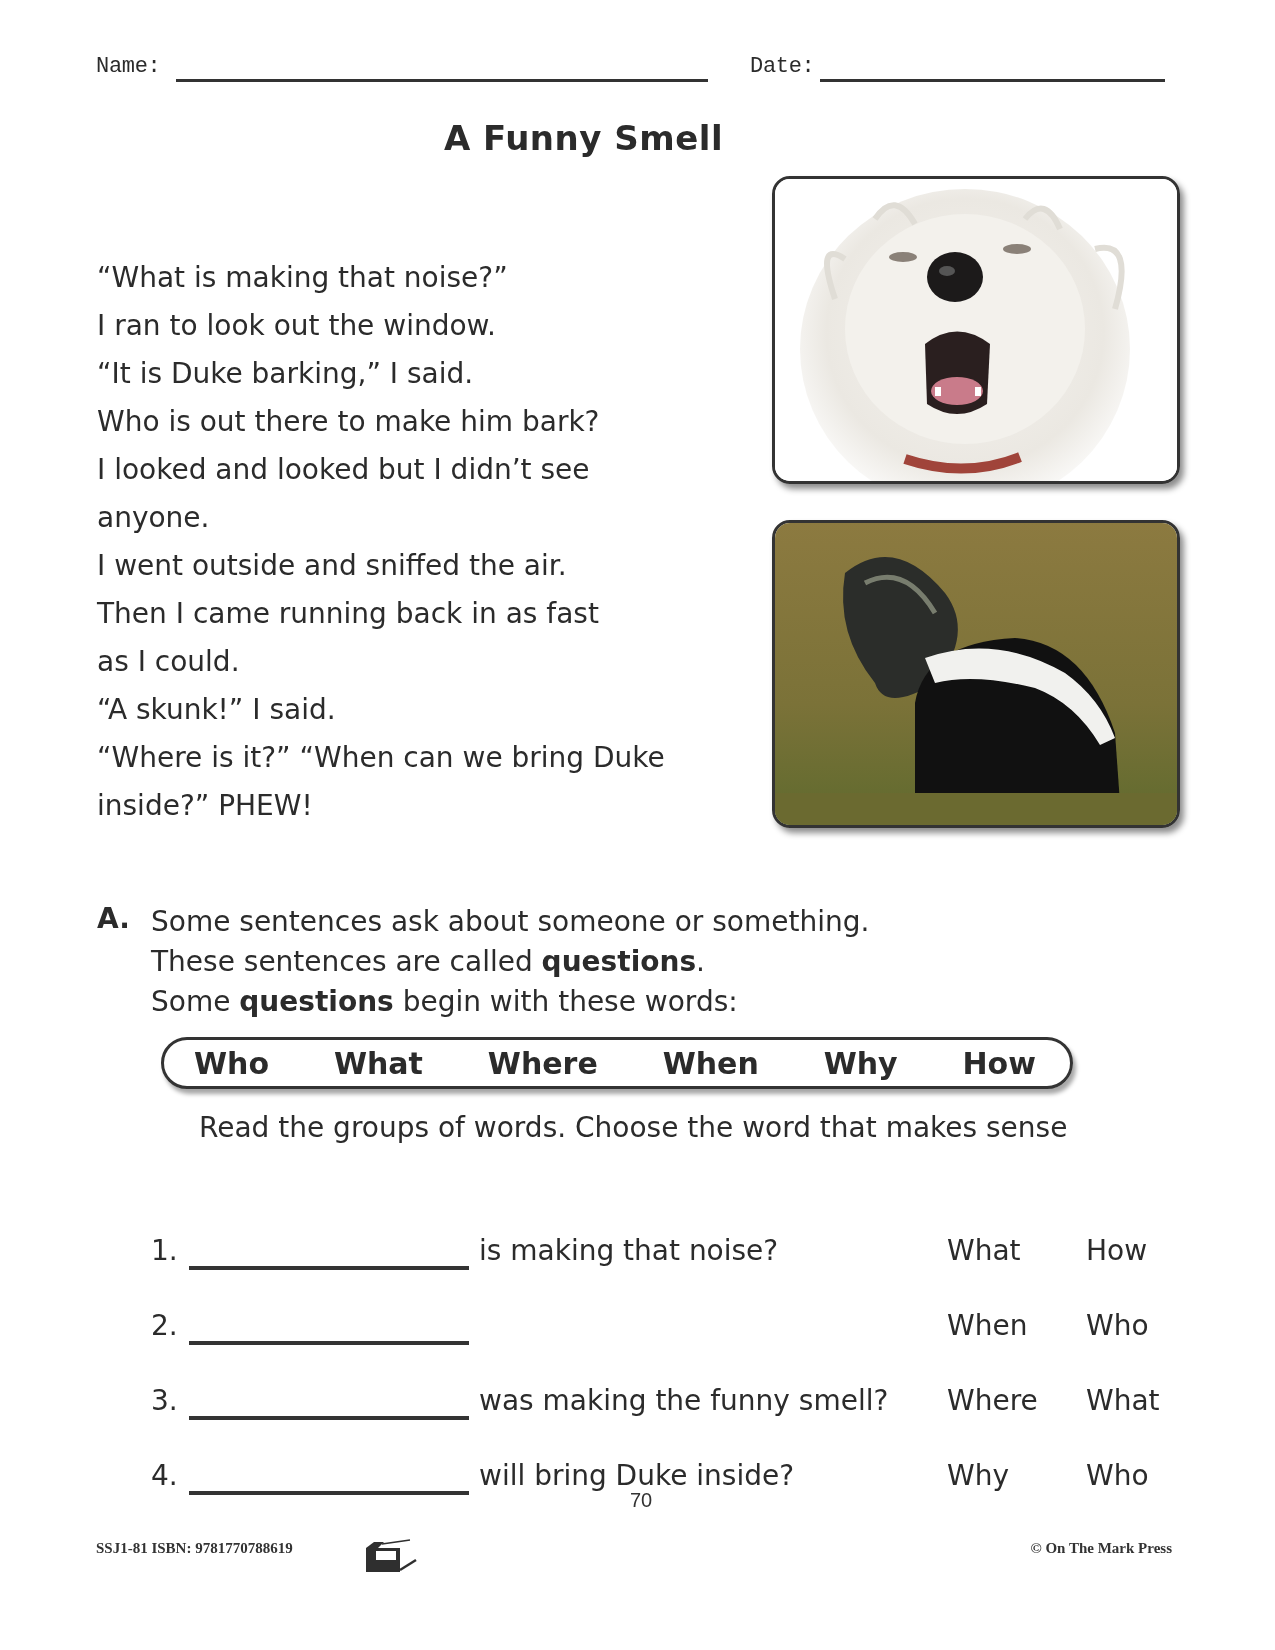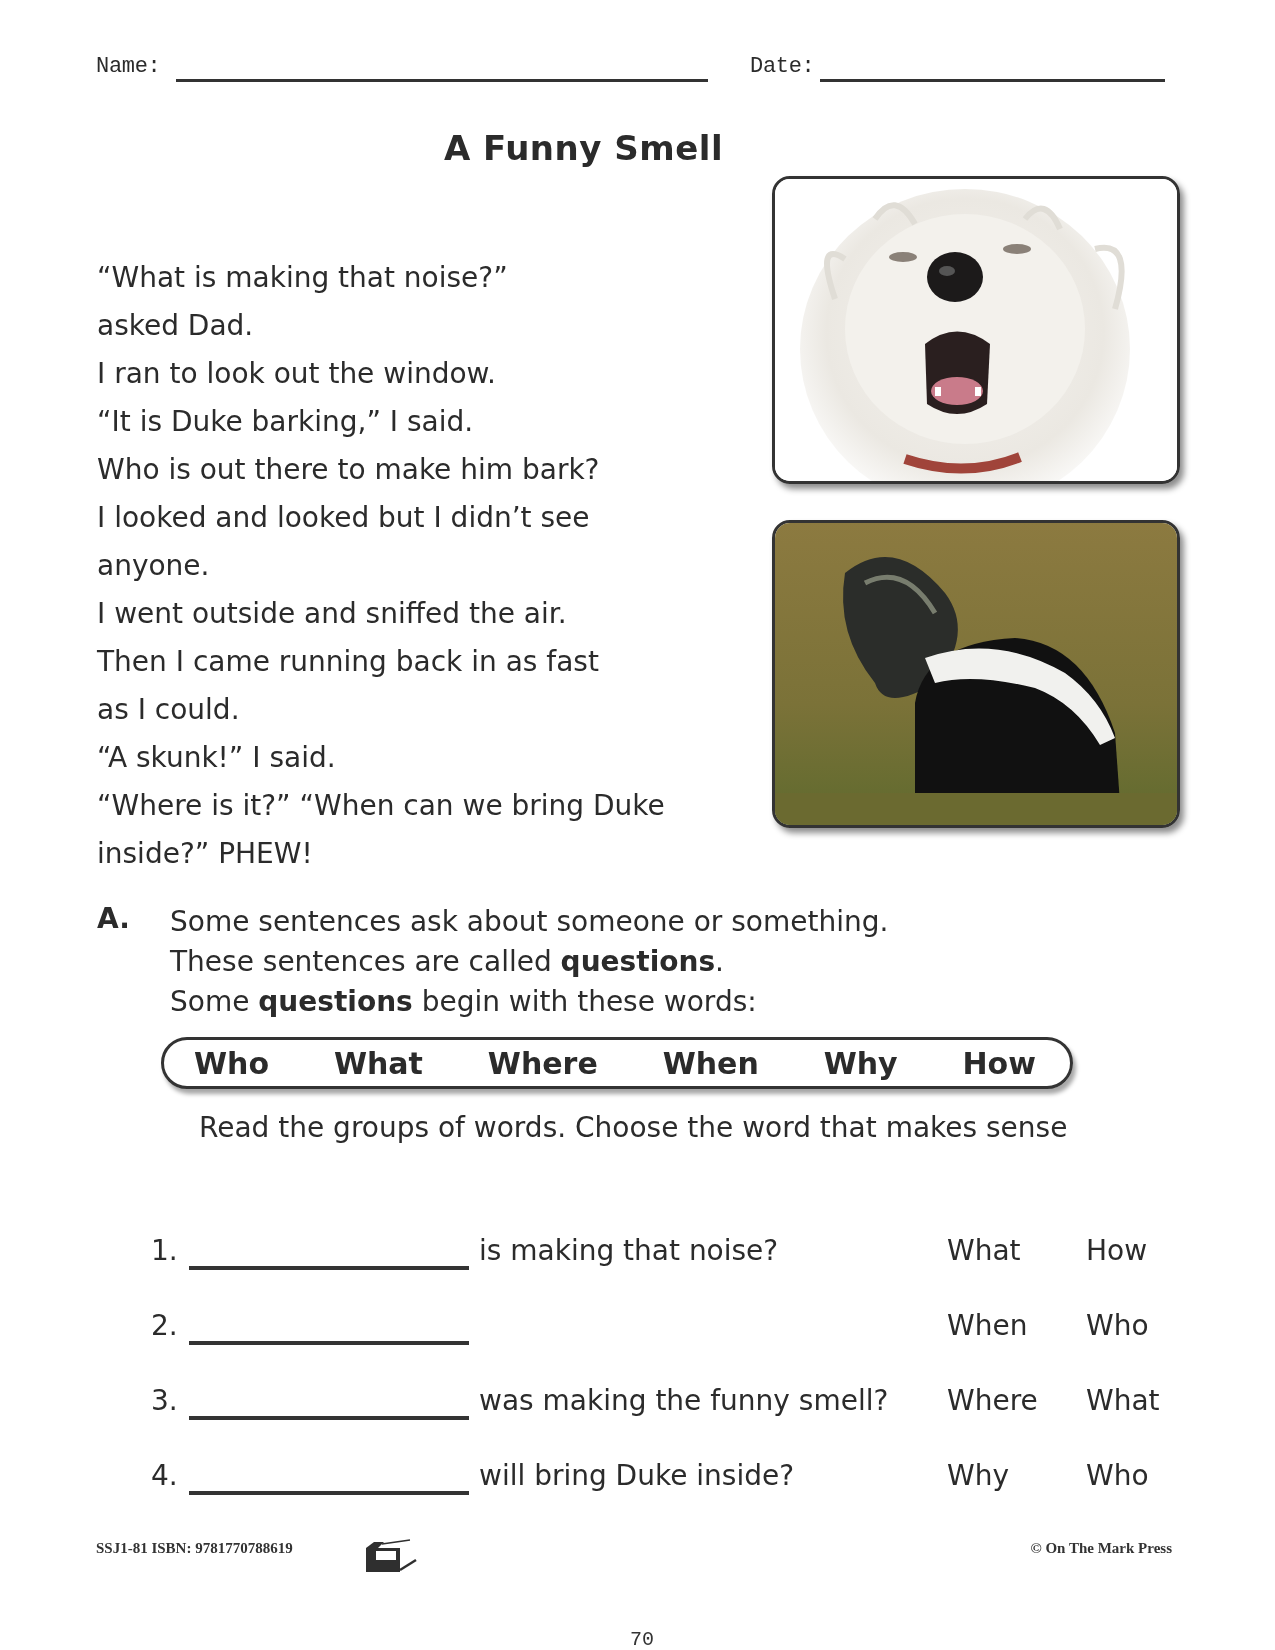--- a/index.html
+++ b/index.html
@@ -6,37 +6,37 @@
     body {
       width: 1275px; height: 1650px; position: relative; overflow: hidden;
       font-family: "DejaVu Sans", sans-serif; color: #2b2b2b;
     }
     .abs { position: absolute; }
 
     
     .hdr-label { font-size: 22px; top: 54px; font-family: Liberation Mono, monospace; letter-spacing: -0.3px; }
     .hdr-line { height: 3px; background: #333; top: 79px; }
 
-    .title { top: 128px; left: 0; width: 1167px; text-align: center; font-size: 34px; font-weight: bold; letter-spacing: 0.5px; }
+    .title { top: 118px; left: 0; width: 1167px; text-align: center; font-size: 34px; font-weight: bold; letter-spacing: 0.5px; }
 
     
     .story { left: 97px; top: 206px; font-size: 28px; line-height: 48px; margin-top: 48px; }
     .story div { white-space: nowrap; }
 
     
     .photo {
       border: 3px solid #333; border-radius: 18px; overflow: hidden;
       box-shadow: 4px 5px 6px rgba(0,0,0,0.45);
     }
     .photo svg { display: block; }
 
     
     .secA-letter { left: 97px; top: 902px; font-size: 28px; font-weight: bold; }
     .secA-text { left: 151px; top: 902px; font-size: 28px; line-height: 40px; }
-    .secA-text div { white-space: nowrap; margin-left: 19px; }
+    .secA-text div { white-space: nowrap; }
     .bold { font-weight: bold; }
 
     .word-bank {
       left: 161px; top: 1037px; width: 912px; height: 52px;
       border: 3px solid #333; border-radius: 26px;
       box-shadow: 3px 5px 4px rgba(0,0,0,0.35);
       display: flex; align-items: center; justify-content: space-between;
       padding: 0 34px 0 30px; box-sizing: border-box;
     }
     .word-bank span { font-size: 30px; font-weight: bold; }
@@ -47,35 +47,34 @@
     
     .q-row { left: 151px; height: 44px; width: 1030px; font-size: 28px; }
     .q-num { position: absolute; left: 0; top: 0; }
     .q-line { position: absolute; left: 38px; top: 32px; width: 280px; height: 4px; background: #333; }
     .q-text { position: absolute; left: 328px; top: 0; white-space: nowrap; }
     .q-opt1 { position: absolute; left: 796px; top: 0; }
     .q-opt2 { position: absolute; left: 935px; top: 0; }
 
     
     .footer { top: 1540px; font-family: "Liberation Serif", serif; font-size: 15px; font-weight: bold; color: #333; }
-    .page-num { top: 1628px; left: 630px; font-family: Liberation Mono, monospace; font-size: 20px; color: #333; }
+    .page-num { top: 1489px; left: 630px; font-family: Liberation Sans, sans-serif; font-size: 20px; color: #333; }
   </style>
 </head>
 <body>
 
 <div class="abs hdr-label" style="left:96px;">Name:</div>
 <div class="abs hdr-line" style="left:176px; width:532px;"></div>
 <div class="abs hdr-label" style="left:750px;">Date:</div>
 <div class="abs hdr-line" style="left:820px; width:345px;"></div>
 
 <div class="abs title">A Funny Smell</div>
 
 <div class="abs story">
   <div>“What is making that noise?”</div>
-  <div>asked Dad.</div>
   <div>I ran to look out the window.</div>
   <div>“It is Duke barking,” I said.</div>
   <div>Who is out there to make him bark?</div>
   <div>I looked and looked but I didn’t see</div>
   <div>anyone.</div>
   <div>I went outside and sniffed the air.</div>
   <div>Then I came running back in as fast</div>
   <div>as I could.</div>
   <div>“A skunk!” I said.</div>
   <div>“Where is it?”  “When can we bring Duke</div>

